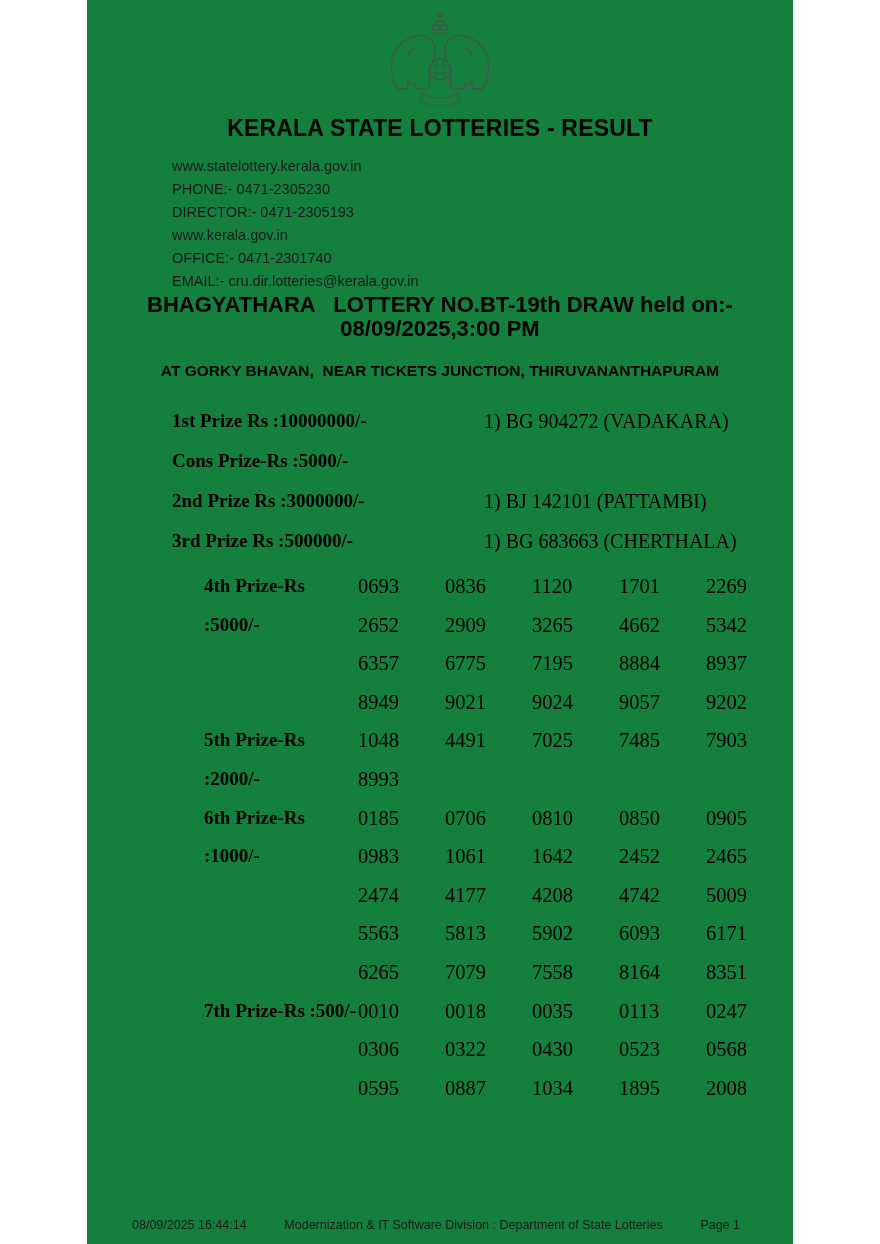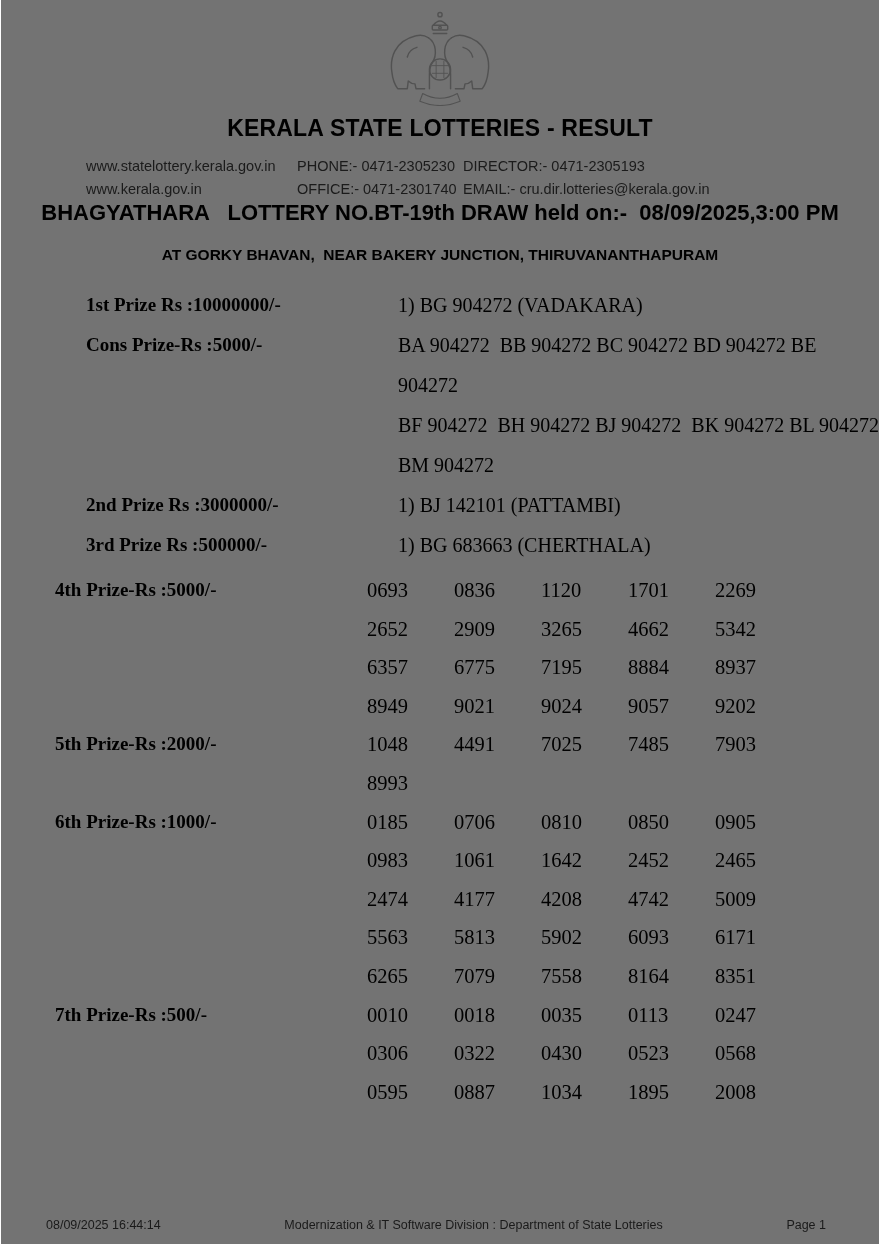--- a/index.html
+++ b/index.html
@@ -1,49 +1,49 @@
 <!DOCTYPE html>
 <html><head>
 <meta charset="utf-8">
 <style>
   * { margin:0; padding:0; box-sizing:border-box; }
   html,body { background:#fff; }
   .page {
-    position:relative; width:878px; height:1244px; margin:0 auto;
-    background:#737373; color:#000;
+    position:relative; width:706px; height:1244px; margin:0 auto;
+    background:#15803d; color:#000;
     font-family:"Liberation Serif", serif; overflow:hidden;
   }
   .emblem { width:118px; height:100px; margin:6px auto 0; display:block; }
   .title {
     text-align:center; font-family:"Liberation Sans", sans-serif;
     font-weight:bold; font-size:23px; letter-spacing:.2px; margin-top:9px;
   }
   .contact {
     padding-left:85px; margin-top:13px;
     font-family:"Liberation Sans", sans-serif; font-size:14.5px; color:#1b1b1b;
   }
-  .c-row { display:flex; line-height:23px; }
+  .c-row { display:flex; line-height:23px;flex-direction:column; }
   .c1 { width:211px; } .c2 { width:166px; } .c3 { flex:1; }
   .draw-line {
     text-align:center; font-family:"Liberation Sans", sans-serif;
     font-weight:bold; font-size:22px; line-height:24px; white-space:pre-wrap;
   }
   .venue-line {
     text-align:center; font-family:"Liberation Sans", sans-serif;
     font-weight:bold; font-size:15.5px; line-height:20px; margin-top:20px; white-space:pre-wrap;
   }
   .prizes { padding-left:85px; margin-top:20px; }
   .prize-row { display:flex;justify-content:space-between; }
   .plabel { width:312px; font-weight:bold; font-size:19px; line-height:40px; }
   .pres { flex:1; }
   .res-line { font-size:20px; line-height:40px; white-space:pre-wrap; }
   .ending-heading {
     text-align:center; font-weight:bold; font-size:19px; line-height:24px; margin-top:14px;
   }
-  .ending-sections { padding-left:54px; margin-top:6px; }
+  .ending-sections { padding-left:117px; margin-top:6px; }
   .numgrid { flex:1; }
   .num-row { display:flex; }
   .cell { width:87px; font-size:20.5px; line-height:38.6px; }
   .nlabel { width:312px; font-weight:bold; font-size:19px; line-height:38.6px; }
   .footer {
     position:absolute; left:0; right:8px; bottom:12px;
     display:flex; justify-content:space-between; padding:0 45px;
     font-family:"Liberation Sans", sans-serif; font-size:12.5px; color:#1a1a1a;
   }
 </style>
@@ -80,36 +80,31 @@
       <span class="c3">DIRECTOR:- 0471-2305193</span>
     </div>
     <div class="c-row">
       <span class="c1">www.kerala.gov.in</span>
       <span class="c2">OFFICE:- 0471-2301740</span>
       <span class="c3">EMAIL:- cru.dir.lotteries@kerala.gov.in</span>
     </div>
   </div>
 
   <div class="draw-line">BHAGYATHARA   LOTTERY NO.BT-19th DRAW held on:-  08/09/2025,3:00 PM</div>
-  <div class="venue-line">AT GORKY BHAVAN,  NEAR BAKERY JUNCTION, THIRUVANANTHAPURAM</div>
+  <div class="venue-line">AT GORKY BHAVAN,  NEAR TICKETS JUNCTION, THIRUVANANTHAPURAM</div>
 
   <div class="prizes">
     <div class="prize-row">
       <div class="plabel">1st Prize Rs :10000000/-</div>
       <div class="pres">
         <div class="res-line">1) BG 904272 (VADAKARA)</div>
       </div>
     </div>
     <div class="prize-row">
       <div class="plabel">Cons Prize-Rs :5000/-</div>
-      <div class="pres">
-        <div class="res-line">BA 904272  BB 904272 BC 904272 BD 904272 BE 904272</div>
-        <div class="res-line">BF 904272  BH 904272 BJ 904272  BK 904272 BL 904272</div>
-        <div class="res-line">BM 904272</div>
-      </div>
     </div>
     <div class="prize-row">
       <div class="plabel">2nd Prize Rs :3000000/-</div>
       <div class="pres">
         <div class="res-line">1) BJ 142101 (PATTAMBI)</div>
       </div>
     </div>
     <div class="prize-row">
       <div class="plabel">3rd Prize Rs :500000/-</div>
       <div class="pres">

